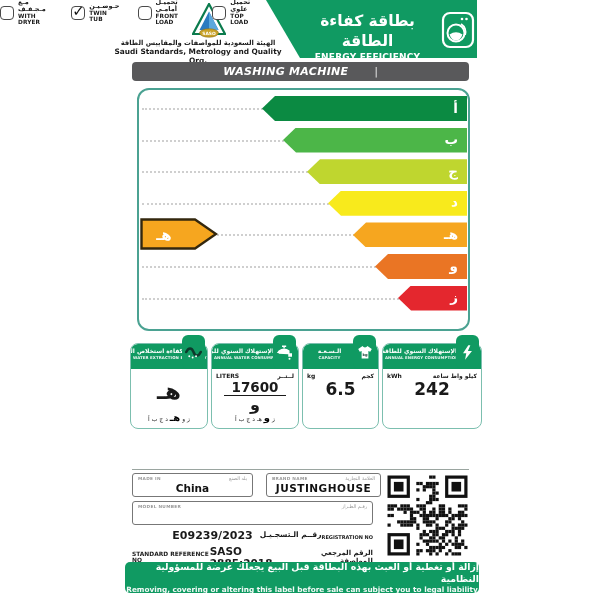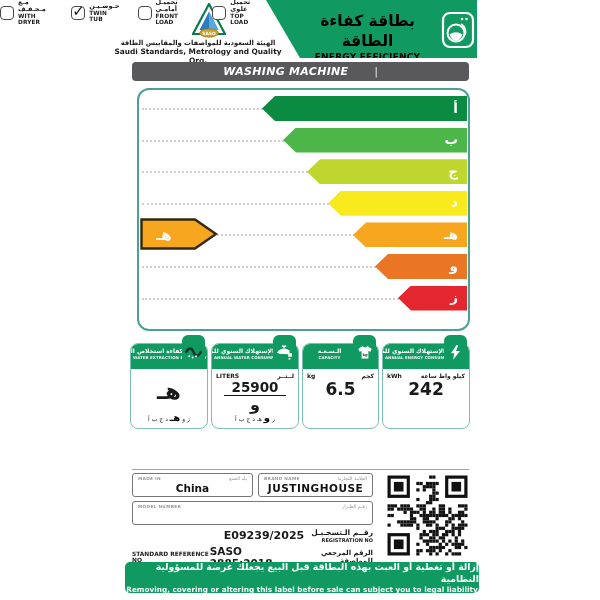--- a/index.html
+++ b/index.html
@@ -14,21 +14,21 @@
     font-family:"DejaVu Sans","Liberation Sans",sans-serif;color:var(--ink);}
   .abs{position:absolute;}
   #label-root{position:absolute;left:0;top:0;width:600px;height:600px;background:#fff;}
 
   
   #saso-logo{left:192px;top:3px;width:34px;height:37px;}
   #org-ar{left:118px;top:39px;width:160px;text-align:center;font-size:6.8px;font-weight:bold;direction:rtl;}
   #org-en{left:114px;top:47px;width:168px;text-align:center;font-size:7.4px;font-weight:600;}
   #banner{left:266px;top:0;width:211px;height:58px;background:var(--green);
     clip-path:polygon(34px 100%,0 0,100% 0,100% 100%);}
-  #banner-text{position:absolute;left:34px;right:42px;top:11px;text-align:center;color:#000000;}
+  #banner-text{position:absolute;left:34px;right:42px;top:11px;text-align:center;color:#ffffff;}
   #banner-ar{font-size:15.5px;font-weight:bold;direction:rtl;line-height:20px;}
   #banner-en{font-size:9px;font-weight:bold;letter-spacing:.2px;line-height:12px;}
   #wm-icon{position:absolute;left:175px;top:10px;}
 
   
   #product-bar{left:132px;top:62px;width:337px;height:19px;background:var(--gray-bar);
     border-radius:4px;display:flex;align-items:center;justify-content:center;gap:26px;color:#fff;}
   #product-en{font-size:11px;font-weight:bold;letter-spacing:.3px;font-style:italic;}
   #product-div{font-size:10px;opacity:.9;}
   #product-ar{font-size:11.5px;font-weight:bold;direction:rtl;}
@@ -78,30 +78,30 @@
   .vline{width:1px;height:16px;background:#666;}
   #type-label{display:flex;flex-direction:column;line-height:1;}
   #type-ar{font-size:8.5px;font-weight:bold;direction:rtl;text-align:left;margin-bottom:2px;}
   #type-en{font-size:6.8px;font-weight:bold;}
 
   #sep-line{left:132px;top:469px;width:337px;border-top:1px solid #9aa5a0;}
 
   
   .info-box{border:1.4px solid #777;border-radius:3px;background:#fff;}
   #box-madein{left:132px;top:473px;width:121px;height:24px;}
-  #box-brand{left:258px;top:473px;width:115px;height:24px;}
+  #box-brand{left:266px;top:473px;width:115px;height:24px;}
   #box-model{left:132px;top:501px;width:241px;height:24px;}
   .ibox-en{position:absolute;top:2px;left:5px;font-size:4.3px;font-weight:bold;color:#999;letter-spacing:.3px;}
   .ibox-ar{position:absolute;top:1.5px;right:5px;font-size:4.8px;color:#999;direction:rtl;}
   .ibox-val{position:absolute;left:0;right:0;top:8px;text-align:center;font-size:10.5px;font-weight:bold;color:#111;}
   #brand-val{letter-spacing:.5px;}
   #reg-row{left:132px;top:527px;width:241px;height:17px;display:flex;justify-content:flex-end;
     align-items:center;gap:7px;}
   #reg-val{font-size:11px;font-weight:bold;}
-  #reg-labels{display:flex;flex-direction:column;align-items:flex-end;line-height:1;}
+  #reg-labels{display:flex;flex-direction:row;align-items:flex-end;line-height:1;}
   #reg-ar{font-size:7.5px;font-weight:bold;direction:rtl;margin-bottom:1.5px;}
   #reg-en{font-size:5px;font-weight:bold;color:#222;}
   #std-row{left:132px;top:545px;width:241px;display:flex;justify-content:space-between;align-items:center;}
   #std-en{font-size:5.9px;font-weight:bold;}
   #std-val{font-size:10.5px;font-weight:bold;}
   #std-ar{font-size:7px;font-weight:bold;direction:rtl;}
 
   #qr-box{left:384px;top:472px;width:87px;height:87px;background:#fff;}
 
   
@@ -210,21 +210,21 @@
   <div class="stat-box abs" style="left:211px;width:88px;">
     <div class="sbody">
       <div class="shead">
         <div class="shead-ar">الإستهلاك السنوي للماء</div>
         <div class="shead-en">ANNUAL WATER CONSUMPTION</div>
       </div>
       <div class="units">
         <span class="unit-en">LITERS</span>
         <span class="unit-ar">لــتــر</span>
       </div>
-      <span class="wnum">25900</span>
+      <span class="wnum">17600</span>
       <div class="grade2">و</div>
       <div class="strip" id="strip-2">
           <span>أ</span>
           <span>ب</span>
           <span>ج</span>
           <span>د</span>
           <span>هـ</span>
           <span class="hot">و</span>
           <span>ز</span>
         </div>
@@ -252,21 +252,21 @@
       <div class="value-big">6.5</div>
     </div>
     <div class="itab">
       <svg viewBox="0 0 20 18" width="16" height="15">
         <path d="M7 1 L1.5 4.5 L3.5 8 L5.8 7 L5.8 16.5 L14.2 16.5 L14.2 7 L16.5 8 L18.5 4.5 L13 1 C12 3.2 8 3.2 7 1 Z" fill="#ffffff"></path>
         <text x="10" y="13" text-anchor="middle" font-size="4.6" font-weight="bold" fill="#0d3a2c">kg</text>
       </svg>
     </div>
   </div>
 
-  <div class="stat-box abs" style="left:382px;width:88px;">
+  <div class="stat-box abs" style="left:382px;width:100px;">
     <div class="sbody">
       <div class="shead">
         <div class="shead-ar">الإستهلاك السنوي للطاقة</div>
         <div class="shead-en">ANNUAL ENERGY CONSUMPTION</div>
       </div>
       <div class="units">
         <span class="unit-en">kWh</span>
         <span class="unit-ar">كيلو واط ساعة</span>
       </div>
       <div class="value-big">242</div>
@@ -331,21 +331,21 @@
     <span class="ibox-en">BRAND NAME</span>
     <span class="ibox-ar">العلامة التجارية</span>
     <div class="ibox-val" id="brand-val">JUSTINGHOUSE</div>
   </div>
   <div id="box-model" class="info-box abs">
     <span class="ibox-en">MODEL NUMBER</span>
     <span class="ibox-ar">رقـم الطـراز</span>
   </div>
 
   <div id="reg-row" class="abs">
-    <span id="reg-val">E09239/2025</span>
+    <span id="reg-val">E09239/2023</span>
     <span id="reg-labels">
       <span id="reg-ar">رقــم الـتسجـيـل</span>
       <span id="reg-en">REGISTRATION NO</span>
     </span>
   </div>
 
   <div id="std-row" class="abs">
     <span id="std-en">STANDARD REFERENCE NO</span>
     <span id="std-val">SASO 2885:2018</span>
     <span id="std-ar">الرقم المرجعي للمواصفة</span>

